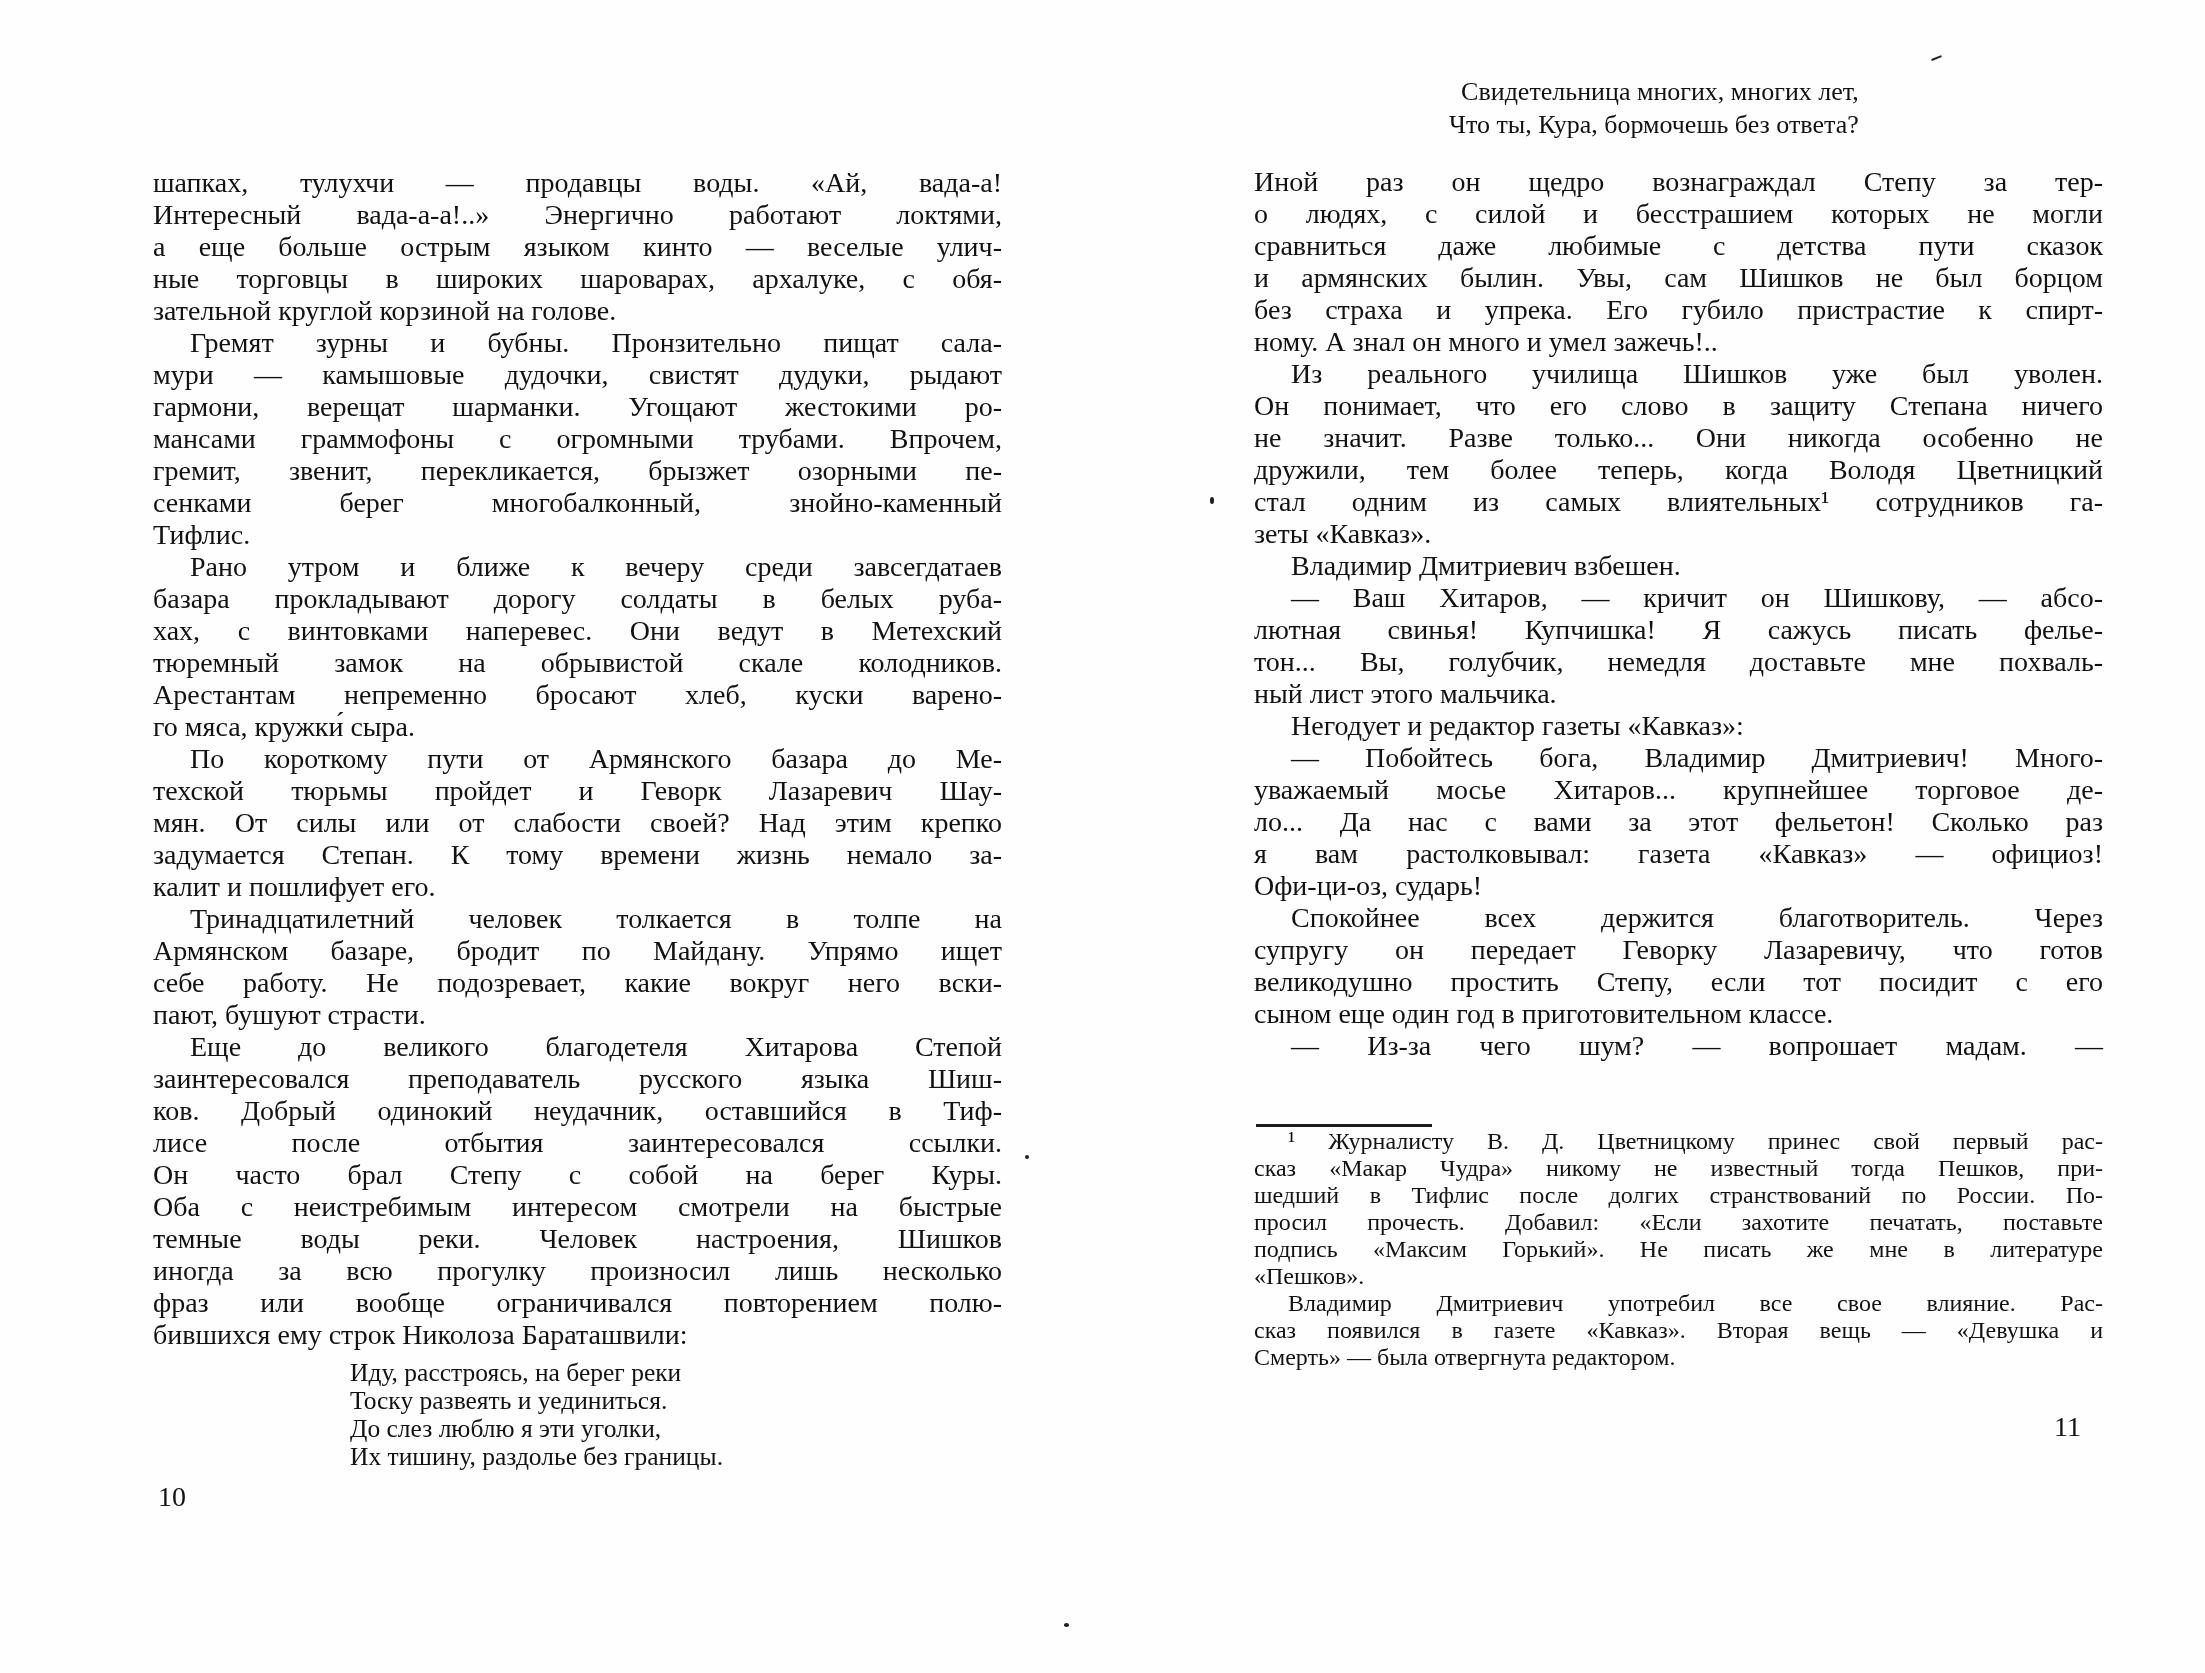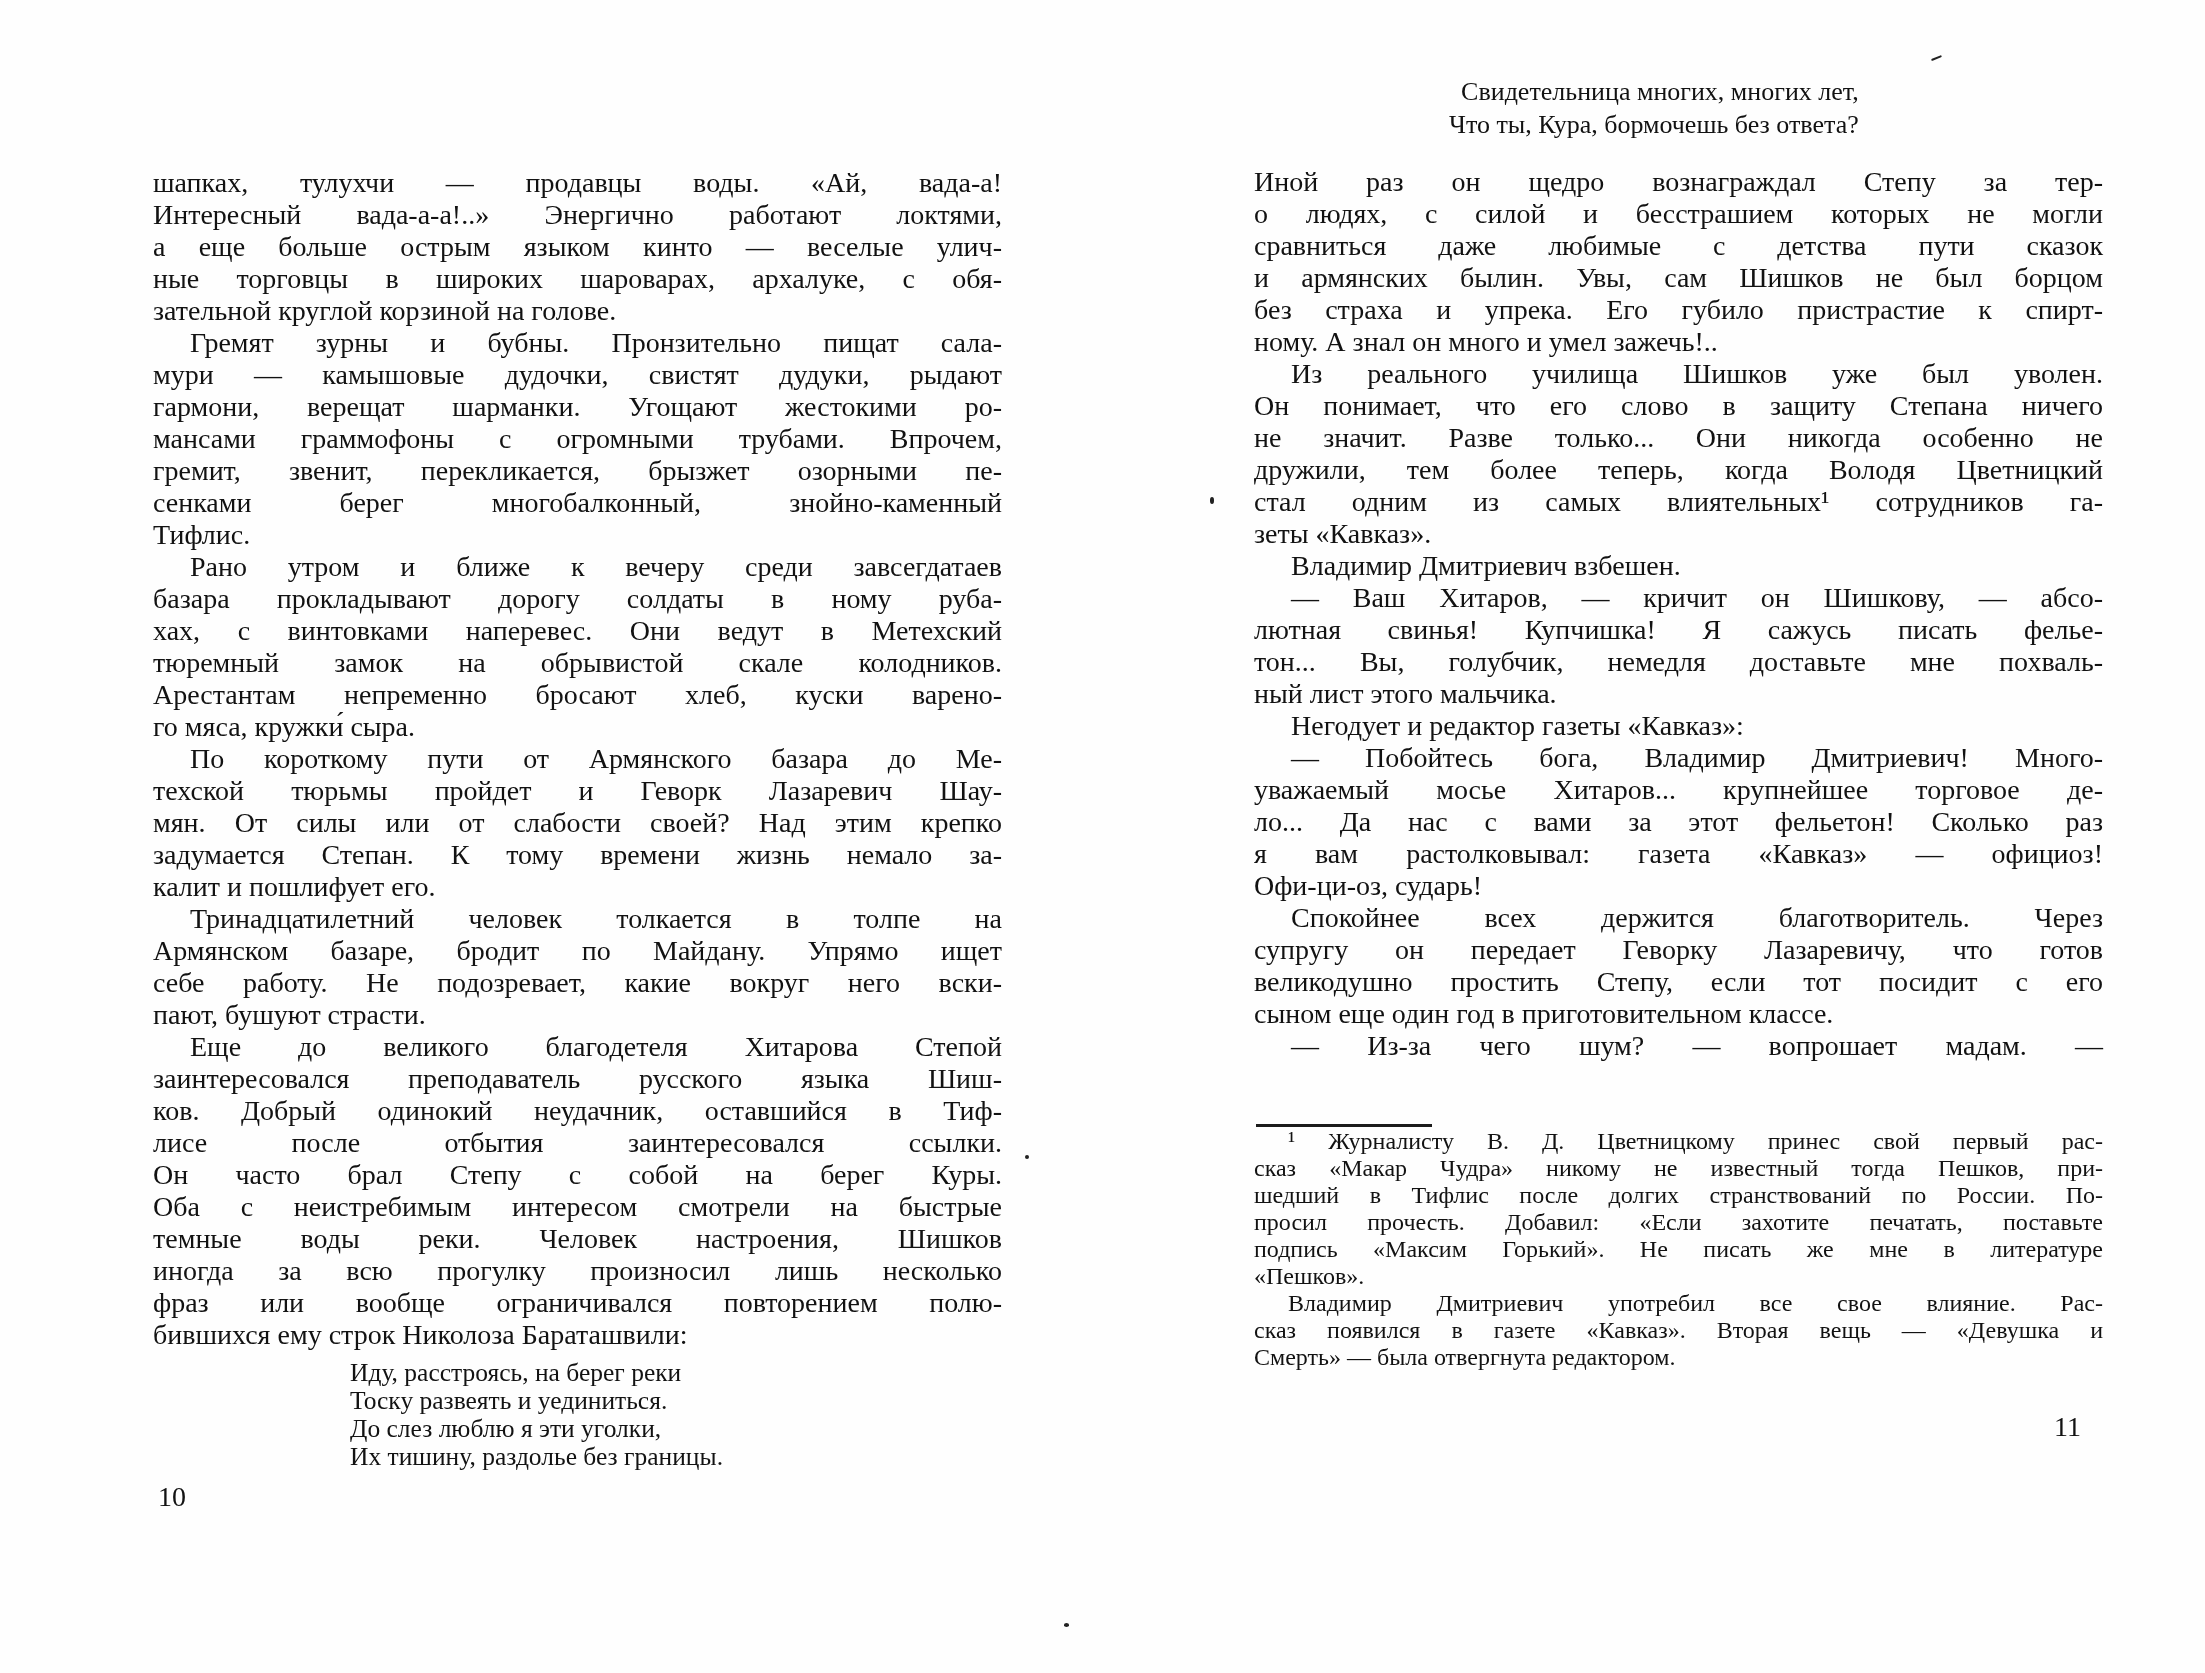--- a/index.html
+++ b/index.html
@@ -70,21 +70,21 @@
           <div class="line indent">Гремят зурны и бубны. Пронзительно пищат сала-</div>
           <div class="line">мури — камышовые дудочки, свистят дудуки, рыдают</div>
           <div class="line">гармони, верещат шарманки. Угощают жестокими ро-</div>
           <div class="line">мансами граммофоны с огромными трубами. Впрочем,</div>
           <div class="line">гремит, звенит, перекликается, брызжет озорными пе-</div>
           <div class="line">сенками берег многобалконный, знойно-каменный</div>
           <div class="line lastline">Тифлис.</div>
         </div>
         <div class="para">
           <div class="line indent">Рано утром и ближе к вечеру среди завсегдатаев</div>
-          <div class="line">базара прокладывают дорогу солдаты в ному руба-</div>
+          <div class="line">базара прокладывают дорогу солдаты в белых руба-</div>
           <div class="line">хах, с винтовками наперевес. Они ведут в Метехский</div>
           <div class="line">тюремный замок на обрывистой скале колодников.</div>
           <div class="line">Арестантам непременно бросают хлеб, куски варено-</div>
           <div class="line lastline">го мяса, кружки́ сыра.</div>
         </div>
         <div class="para">
           <div class="line indent">По короткому пути от Армянского базара до Ме-</div>
           <div class="line">техской тюрьмы пройдет и Геворк Лазаревич Шау-</div>
           <div class="line">мян. От силы или от слабости своей? Над этим крепко</div>
           <div class="line">задумается Степан. К тому времени жизнь немало за-</div>

